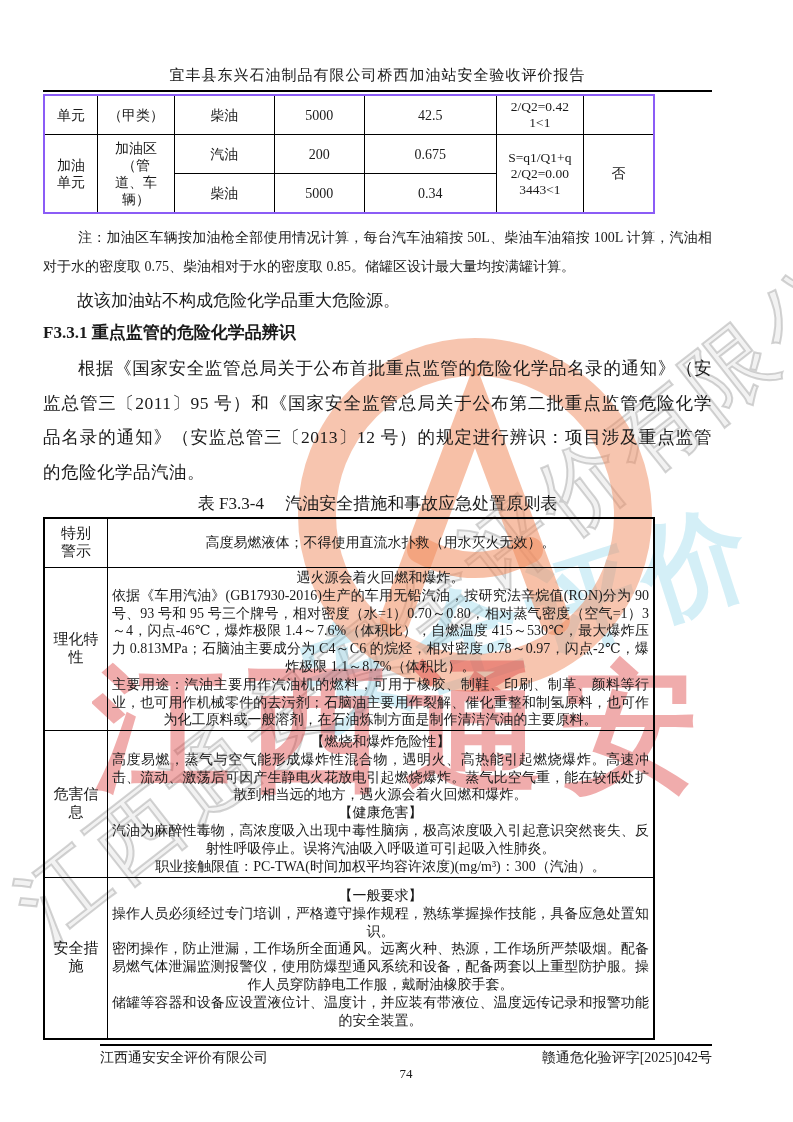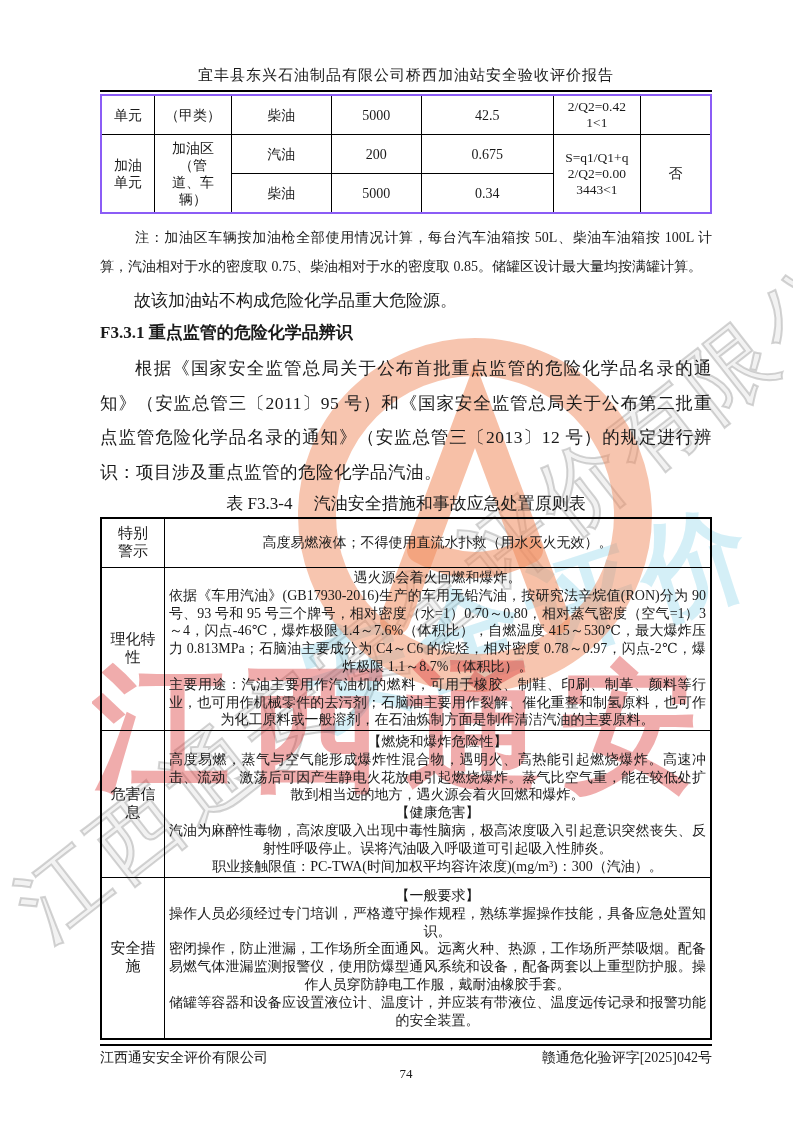--- a/index.html
+++ b/index.html
@@ -27,21 +27,21 @@
     font-size:108px;letter-spacing:10px;white-space:nowrap;
     color:rgba(125,205,230,0.33);font-weight:bold;
   }
   .wm-red{
     position:absolute;left:92px;top:655px;width:632px;height:160px;
     font-size:138px;line-height:150px;letter-spacing:18px;white-space:nowrap;overflow:hidden;
     color:rgba(219,58,58,0.42);font-weight:bold;
   }
   .wm-ring{position:absolute;left:285px;top:325px;}
   
-  .content{position:relative;z-index:1;padding:66px 81px 0 100px;}
+  .content{position:relative;z-index:1;padding:66px 81px 0 43px;}
   .doc-header{
     text-align:center;font-size:15px;letter-spacing:1px;height:22px;
   }
   .rule{height:2px;background:#000;margin-top:2px;}
   table{border-collapse:collapse;width:612px;table-layout:fixed;}
   td{border:1px solid #000;padding:1px 3px;vertical-align:middle;
      font-size:14px;line-height:17px;text-align:center;background:transparent;}
   .top-table{margin-top:2px;border:2px solid #8b5cf6;}
   .top-table td{height:36px;}
   .pre{white-space:pre-line;}

